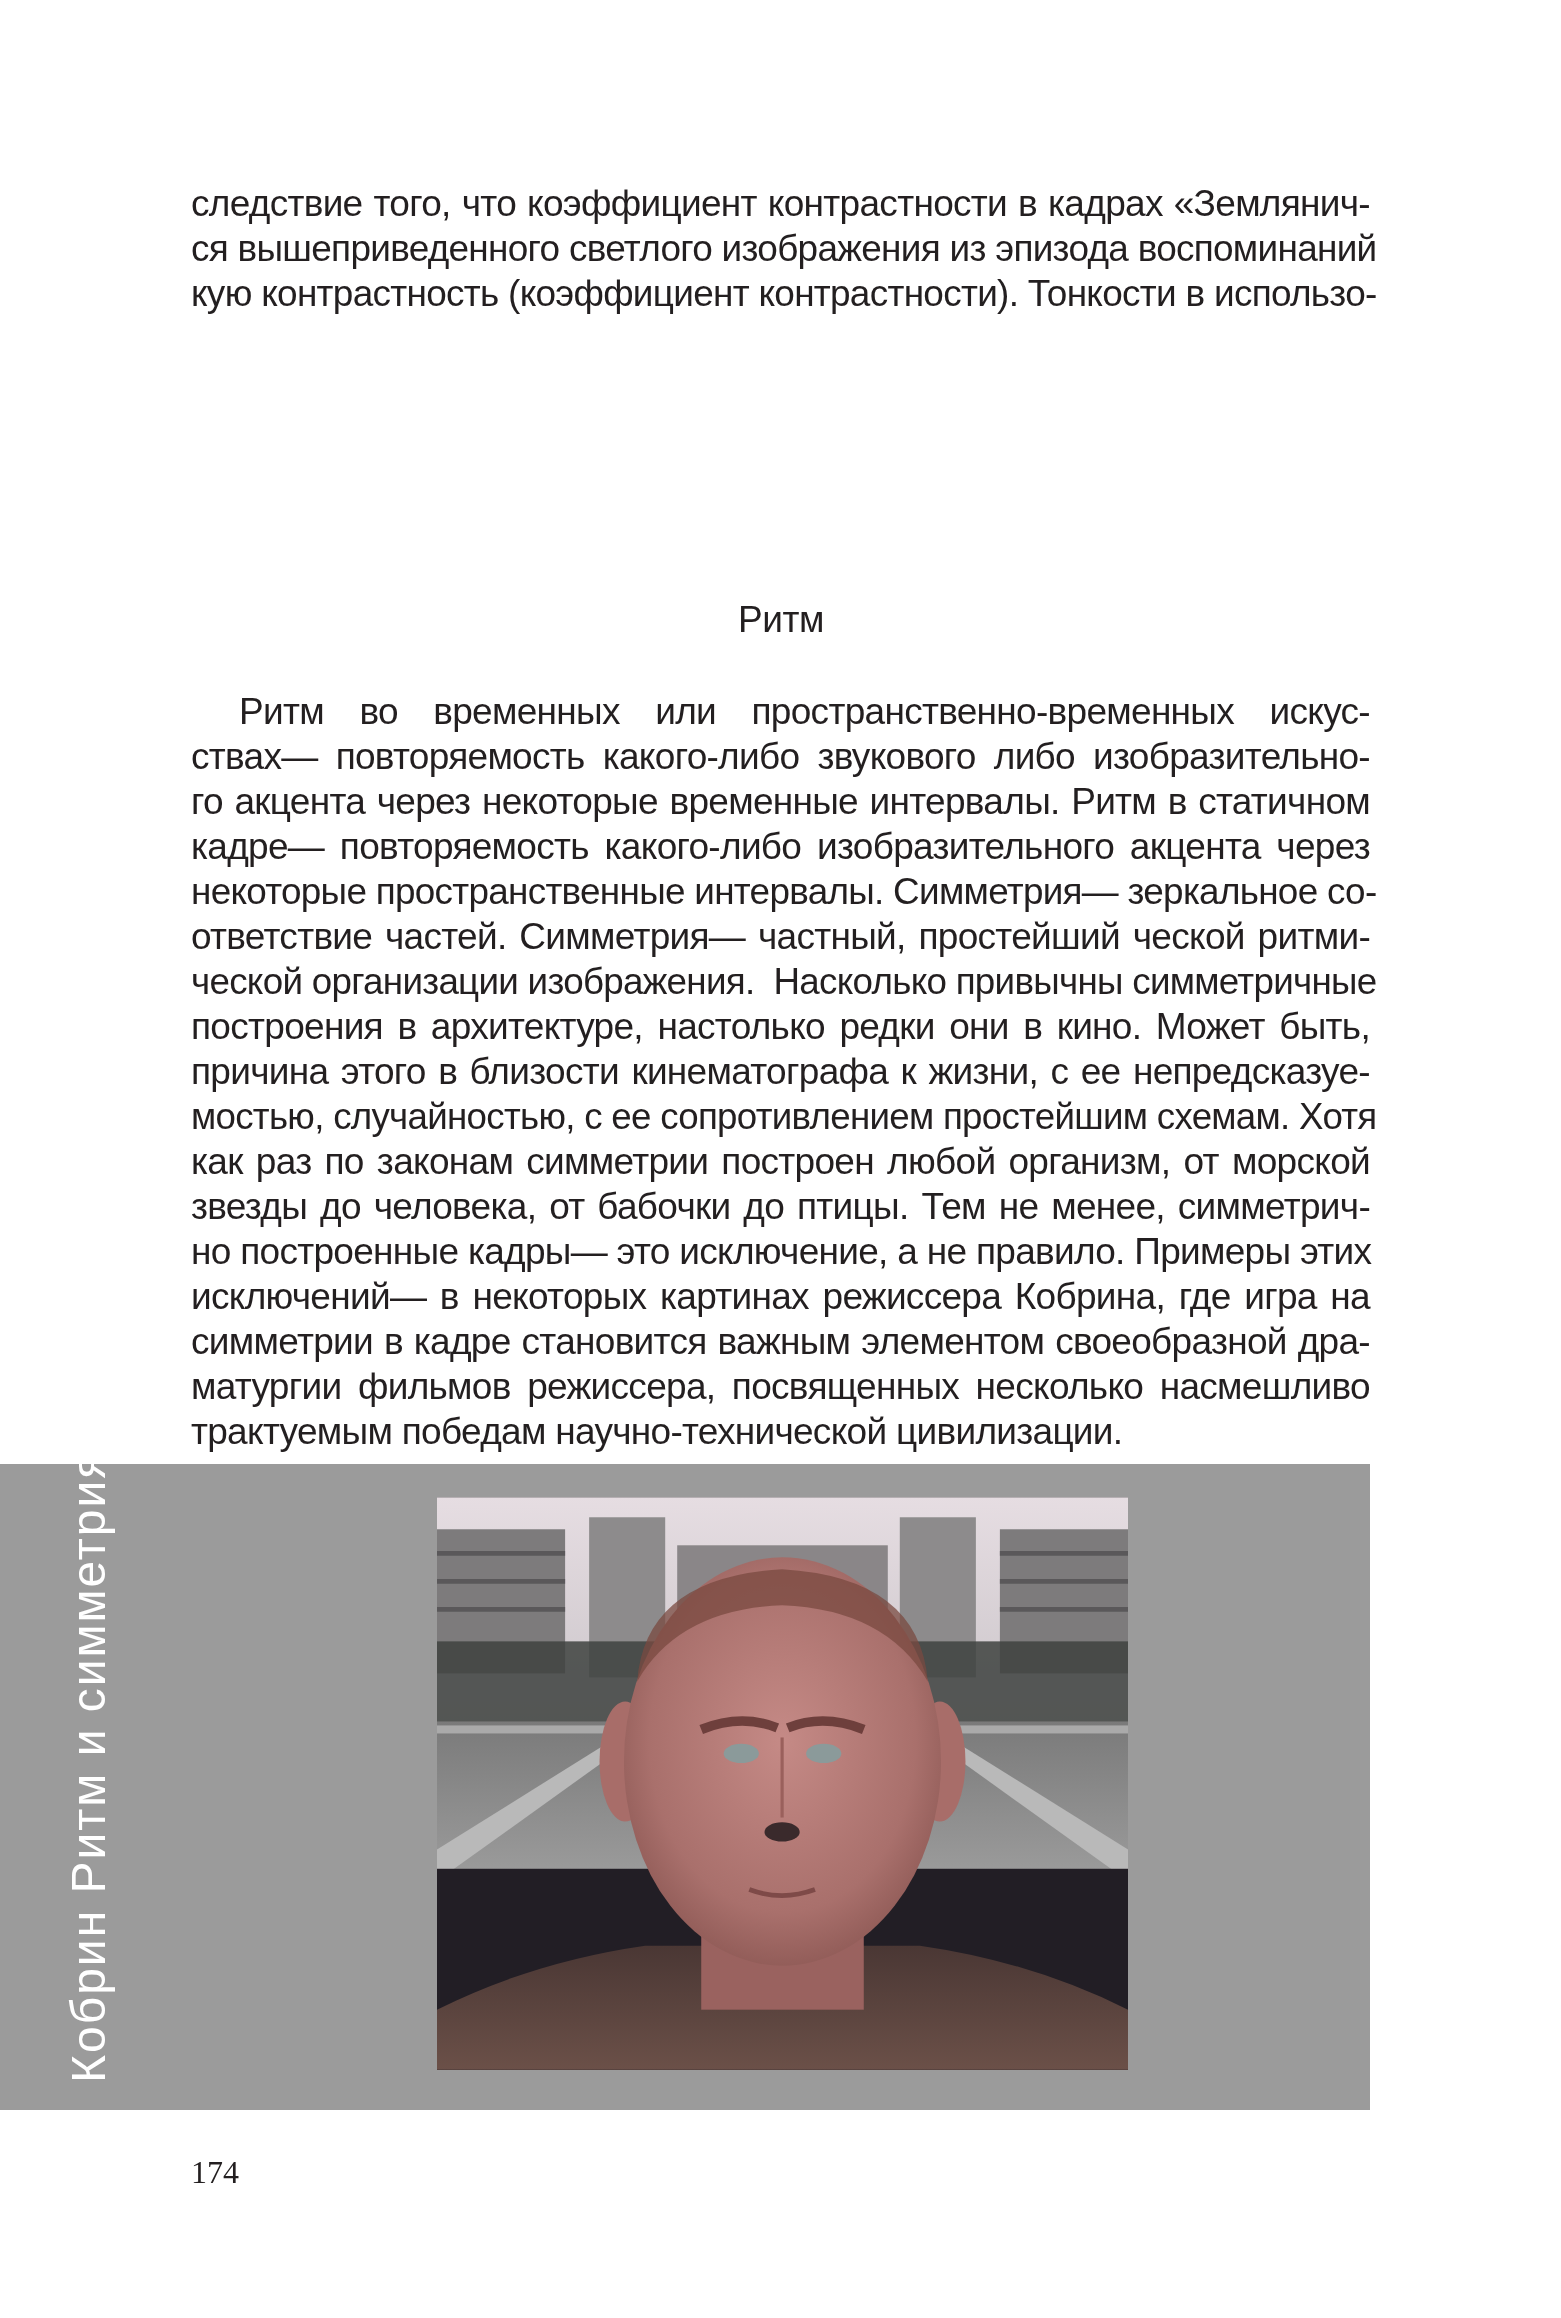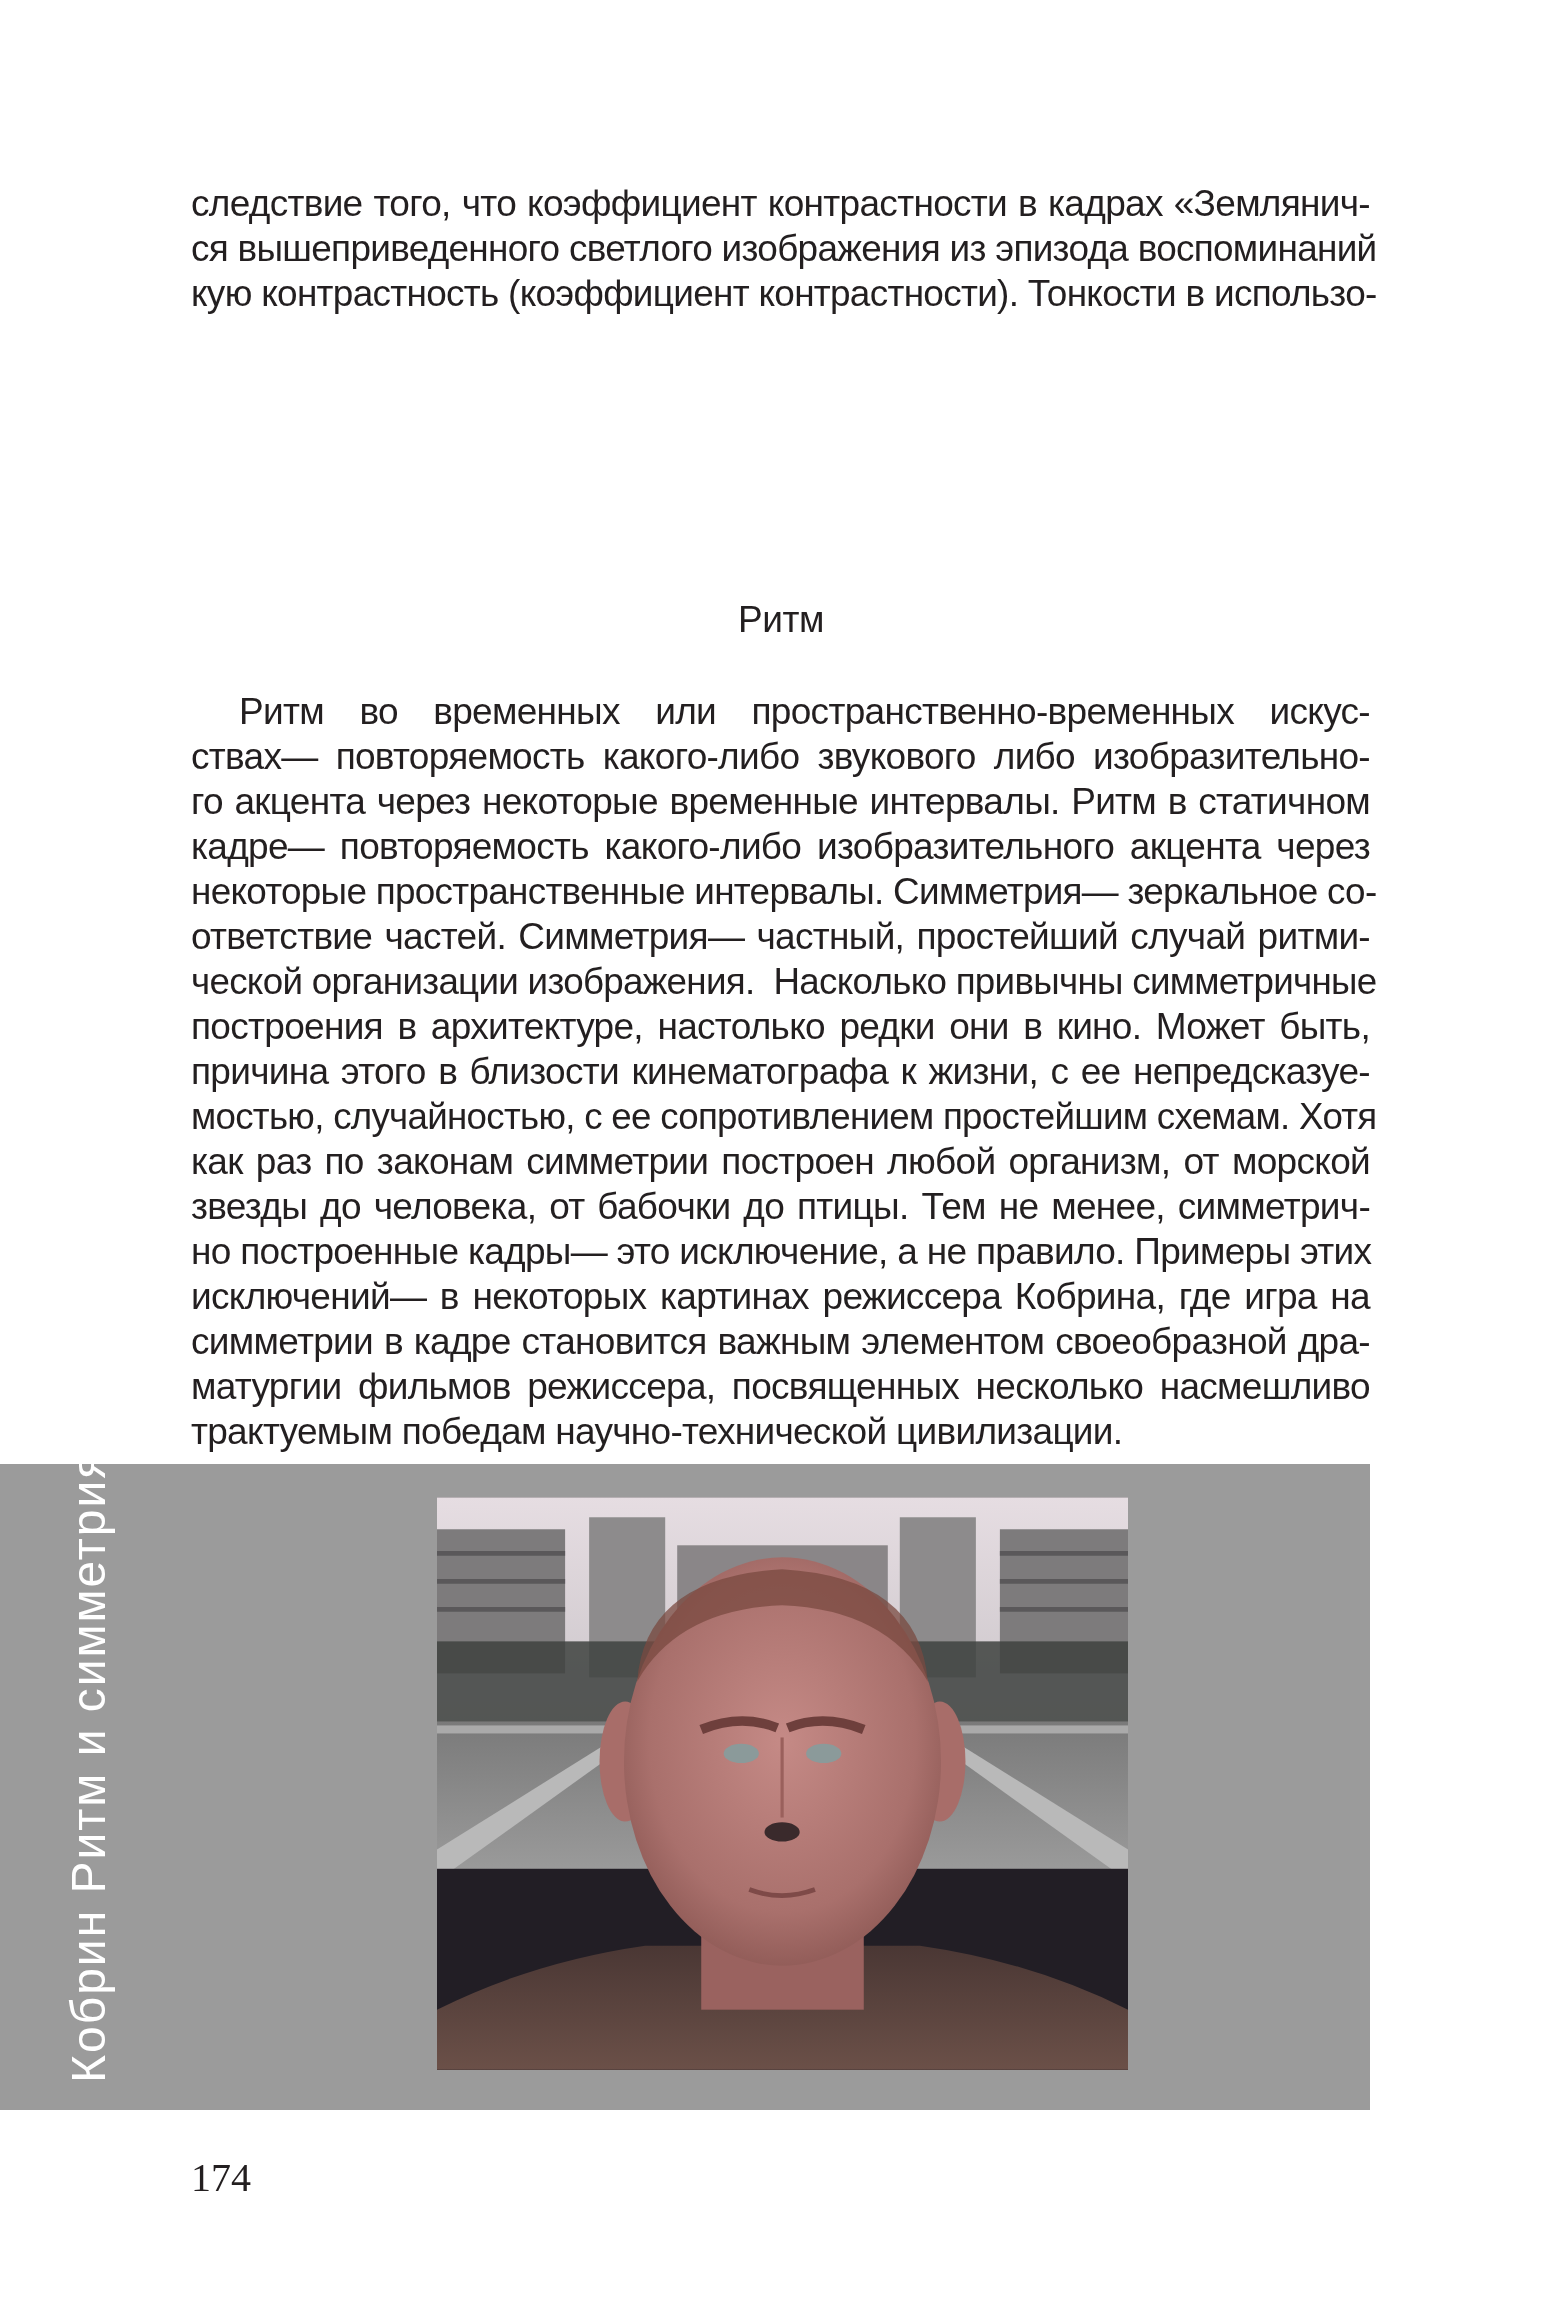--- a/index.html
+++ b/index.html
@@ -29,41 +29,41 @@
     position:absolute; left:62px; top:2083px; transform-origin:0 0; transform:rotate(-90deg);
     color:#ffffff; font-size:48px; letter-spacing:2px; white-space:nowrap; line-height:53px;
   }
   #figure {
     position:absolute; left:437px; top:1497px; width:691px; height:573px; overflow:hidden;
     background:#222;
   }
   #figure svg { display:block; }
   #page-number {
     position:absolute; left:191px; top:2154px; font-family:"Liberation Serif", serif;
-    font-size:40px; color:#231f20;
+    font-size:32px; color:#231f20;
   }
 </style>
 </head>
 <body>
 
 <div id="para1" class="para">
   <span class="line" style="white-space: nowrap;"><span style="white-space: pre; word-spacing: 0px;">следствие того, что коэффициент контрастности в кадрах «Землянич-</span></span>
   <span class="line" style="white-space: nowrap;"><span style="white-space: pre; display: inline-block; transform-origin: 0px 0px; transform: scaleX(0.997691);">ся вышеприведенного светлого изображения из эпизода воспоминаний</span></span>
   <span class="line" style="white-space: nowrap;"><span style="white-space: pre; display: inline-block; transform-origin: 0px 0px; transform: scaleX(0.997871);">кую контрастность (коэффициент контрастности). Тонкости в использо-</span></span>
 </div>
 
 <h2 id="heading"><span>Ритм</span></h2>
 
 <div id="para2" class="para">
   <span class="line" style="padding-left: 48px; white-space: nowrap;"><span style="white-space: pre; word-spacing: 0px;">Ритм во временных или пространственно-временных искус-</span></span>
   <span class="line" style="white-space: nowrap;"><span style="white-space: pre; word-spacing: 0px;">ствах— повторяемость какого-либо звукового либо изобразительно-</span></span>
   <span class="line" style="white-space: nowrap;"><span style="white-space: pre; word-spacing: 0px;">го акцента через некоторые временные интервалы. Ритм в статичном</span></span>
   <span class="line" style="white-space: nowrap;"><span style="white-space: pre; word-spacing: 0px;">кадре— повторяемость какого-либо изобразительного акцента через</span></span>
   <span class="line" style="white-space: nowrap;"><span style="white-space: pre; display: inline-block; transform-origin: 0px 0px; transform: scaleX(0.995772);">некоторые пространственные интервалы. Симметрия— зеркальное со-</span></span>
-  <span class="line" style="white-space: nowrap;"><span style="white-space: pre; word-spacing: 0px;">ответствие частей. Симметрия— частный, простейший случай ритми-</span></span>
+  <span class="line" style="white-space: nowrap;"><span style="white-space: pre; word-spacing: 0px;">ответствие частей. Симметрия— частный, простейший ческой ритми-</span></span>
   <span class="line" style="white-space: nowrap;"><span style="white-space: pre; display: inline-block; transform-origin: 0px 0px; transform: scaleX(0.992834);">ческой организации изображения.  Насколько привычны симметричные</span></span>
   <span class="line" style="white-space: nowrap;"><span style="white-space: pre; word-spacing: 0px;">построения в архитектуре, настолько редки они в кино. Может быть,</span></span>
   <span class="line" style="white-space: nowrap;"><span style="white-space: pre; word-spacing: 0px;">причина этого в близости кинематографа к жизни, с ее непредсказуе-</span></span>
   <span class="line" style="white-space: nowrap;"><span style="white-space: pre; display: inline-block; transform-origin: 0px 0px; transform: scaleX(0.990839);">мостью, случайностью, с ее сопротивлением простейшим схемам. Хотя</span></span>
   <span class="line" style="white-space: nowrap;"><span style="white-space: pre; word-spacing: 0px;">как раз по законам симметрии построен любой организм, от морской</span></span>
   <span class="line" style="white-space: nowrap;"><span style="white-space: pre; word-spacing: 0px;">звезды до человека, от бабочки до птицы. Тем не менее, симметрич-</span></span>
   <span class="line" style="white-space: nowrap;"><span style="white-space: pre; word-spacing: 0px;">но построенные кадры— это исключение, а не правило. Примеры этих</span></span>
   <span class="line" style="white-space: nowrap;"><span style="white-space: pre; word-spacing: 0px;">исключений— в некоторых картинах режиссера Кобрина, где игра на</span></span>
   <span class="line" style="white-space: nowrap;"><span style="white-space: pre; word-spacing: 0px;">симметрии в кадре становится важным элементом своеобразной дра-</span></span>
   <span class="line" style="white-space: nowrap;"><span style="white-space: pre; word-spacing: 0px;">матургии фильмов режиссера, посвященных несколько насмешливо</span></span>

